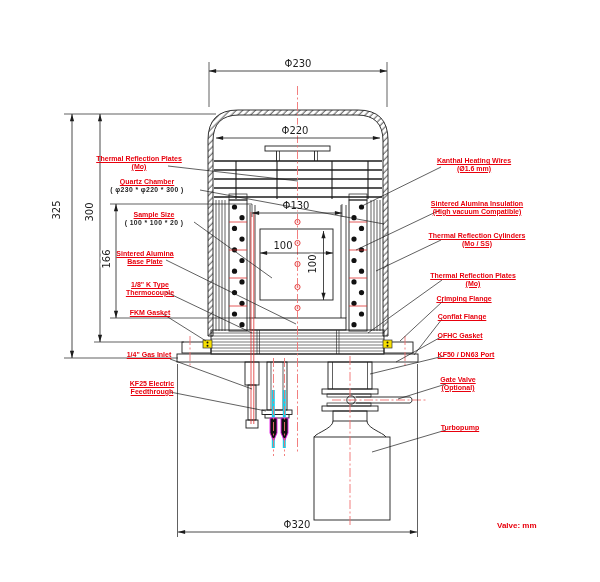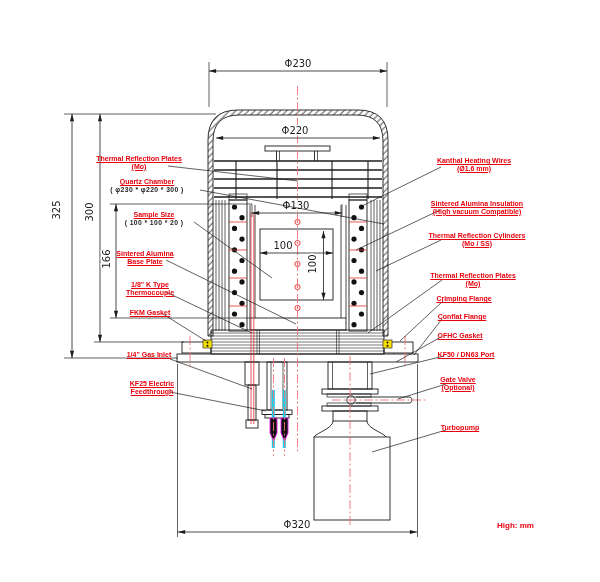--- a/index.html
+++ b/index.html
@@ -354,15 +354,15 @@
   <span class="rl">KF50 / DN63 Port</span>
 </div>
 <div class="lbl" style="left:408px;top:376px;width:100px">
   <span class="rl">Gate Valve</span>
   <span class="rl">(Optional)</span>
 </div>
 <div class="lbl" style="left:410px;top:424px;width:100px">
   <span class="rl">Turbopump</span>
 </div>
 
-<div class="unit" style="left:497px;top:521px">High: mm</div>
+<div class="unit" style="left:497px;top:521px">Valve: mm</div>
 
 </div>
 
 </body></html>

